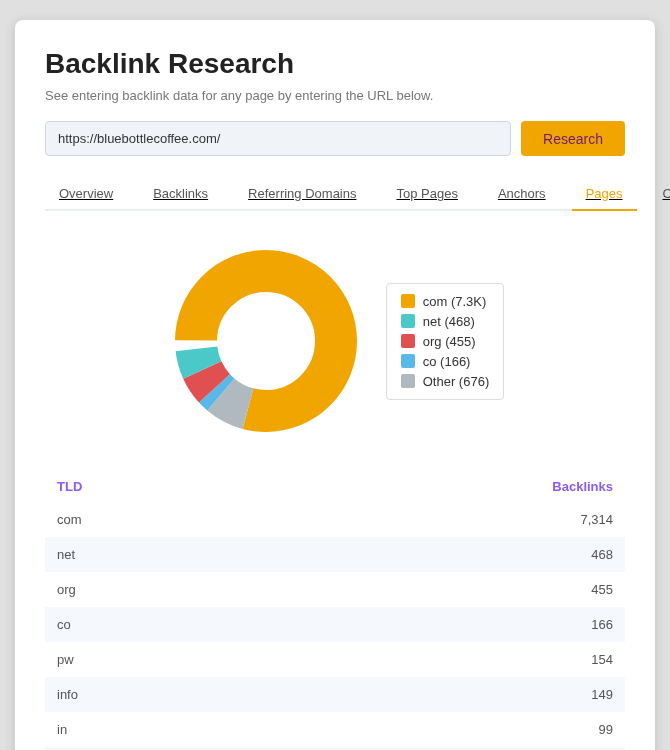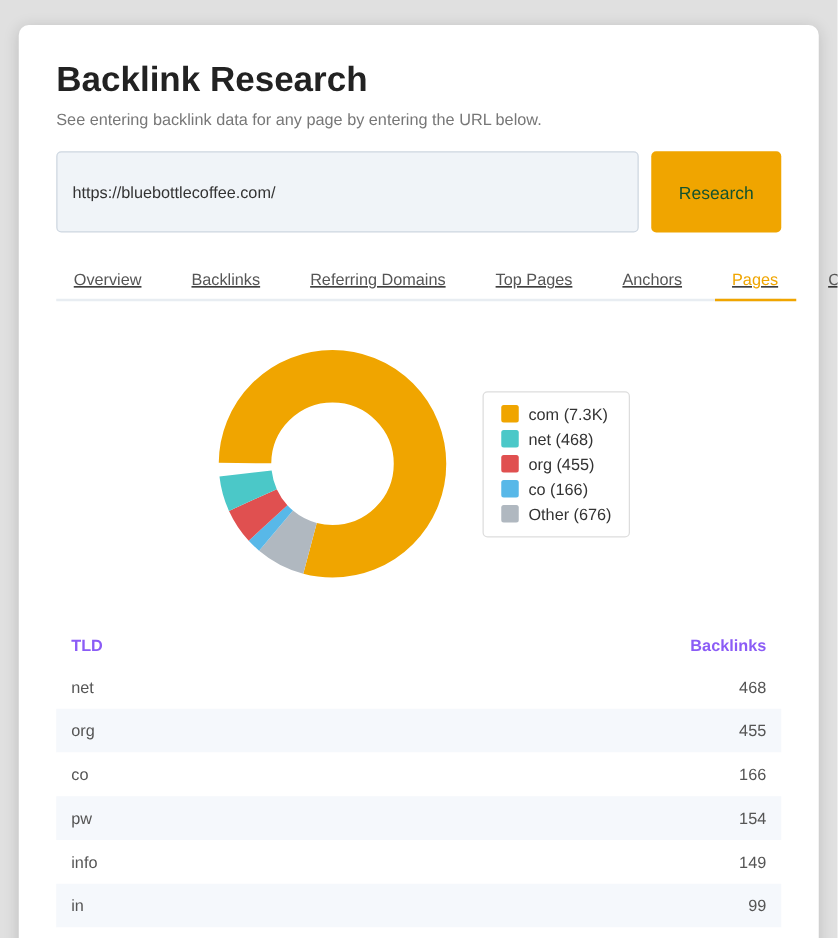--- a/index.html
+++ b/index.html
@@ -32,29 +32,29 @@
     }
     .search-row {
       display: flex;
       gap: 10px;
       margin-bottom: 22px;
     }
     .search-input {
       flex: 1;
       border: 1px solid #cdd6e0;
       border-radius: 4px;
-      padding: 24px 12px;
+      padding: 9px 12px;
       font-size: 13px;
       color: #333;
       background: #f0f4f8;
       outline: none;
     }
     .research-btn {
       background: #f0a500;
-      color: #14532d;
+      color: #701a75;
       border: none;
       border-radius: 4px;
       padding: 9px 22px;
       font-size: 14px;
       font-weight: 500;
       cursor: pointer;
     }
     .tabs {
       display: flex;
       gap: 12px;
@@ -195,20 +195,24 @@
       </div>
     </div>
   </div>
 
   <div class="table-section">
     <div class="table-header">
       <span>TLD</span>
       <span>Backlinks</span>
     </div>
     <div class="table-row">
+      <span class="row-tld">com</span>
+      <span class="row-backlinks">7,314</span>
+    </div>
+    <div class="table-row">
       <span class="row-tld">net</span>
       <span class="row-backlinks">468</span>
     </div>
     <div class="table-row">
       <span class="row-tld">org</span>
       <span class="row-backlinks">455</span>
     </div>
     <div class="table-row">
       <span class="row-tld">co</span>
       <span class="row-backlinks">166</span>

